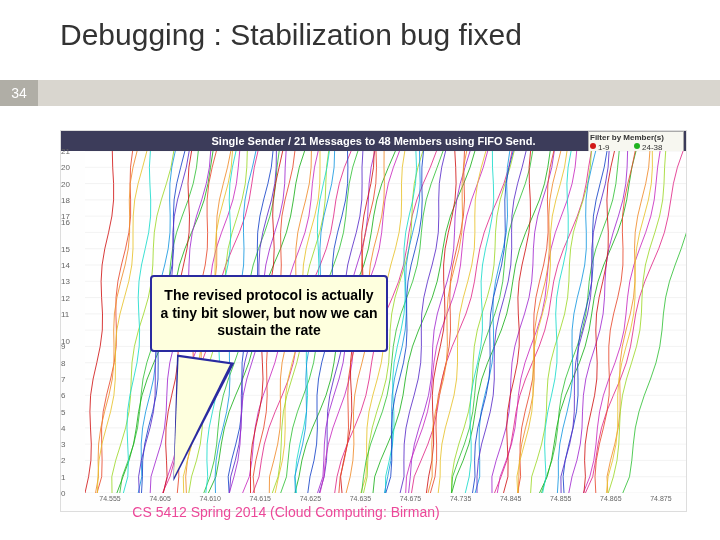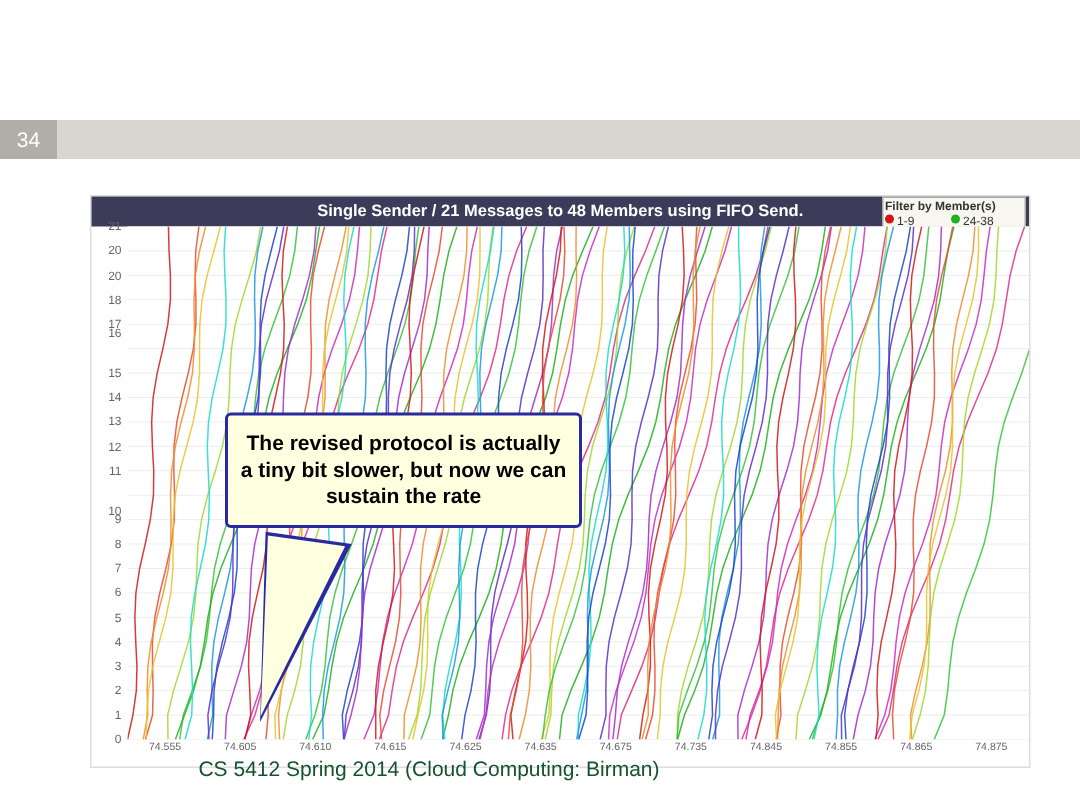--- a/index.html
+++ b/index.html
@@ -8,34 +8,35 @@
   .pagebar{position:absolute;left:0;top:80px;width:720px;height:26px;background:#d9d6cf}
   .pagenum{position:absolute;left:0;top:80px;width:38px;height:26px;background:#b0aea6;color:#fff;font-size:14px;text-align:center;line-height:26px}
   .chart{position:absolute;left:60px;top:130px;width:625px;height:380px;background:#fefefe;border:1px solid #ddd}
   .chart-title-bar{position:absolute;left:0;top:0;width:100%;height:20px;background:#3c3c5a;color:#fff;font-size:11px;font-weight:bold;text-align:center;line-height:20px}
   .legend{position:absolute;right:2px;top:0;width:92px;height:42px;background:#f7f7f0;border:1px solid #aaa;font-size:8px;color:#333;padding:1px}
   .legend-title{font-size:8px;font-weight:bold;margin-bottom:1px}
   .legend-grid{display:flex;flex-wrap:wrap}
   .legend-item{width:44px;display:flex;align-items:flex-start}
   .legend-sw{width:6px;height:6px;border-radius:50%;margin-right:2px}
   .plot{position:absolute;left:24px;top:20px;right:0;bottom:18px;background:#fff}
-  .ytick{position:absolute;left:0;width:20px;text-align:right;font-size:8px;color:#666;transform:translateY(-50%)}
+  .ytick{position:absolute;left:0;width:20px;text-align:left;font-size:8px;color:#666;transform:translateY(-50%)}
   .xticks{position:absolute;left:24px;right:0;bottom:4px;height:12px;display:flex;justify-content:space-between;font-size:7px;color:#666}
   .xticks span{flex:1;text-align:center}
   .callout{position:absolute;left:150px;top:275px;width:218px;background:#feffde;border:2px solid #2a2aa0;border-radius:4px;padding:10px 8px;font-size:14px;font-weight:bold;text-align:center;line-height:1.25;color:#000;z-index:5}
   .callout-tail{position:absolute;left:170px;top:360px;width:0;height:0;border-left:12px solid transparent;border-right:40px solid transparent;border-top:120px solid #feffde;z-index:4;transform:rotate(8deg)}
   .callout-tail-border{position:absolute;left:168px;top:358px;width:0;height:0;border-left:14px solid transparent;border-right:44px solid transparent;border-top:126px solid #2a2aa0;z-index:3;transform:rotate(8deg)}
-  .footer{position:absolute;left:0;bottom:20px;width:572px;text-align:center;font-size:14px;color:#14532d;z-index:6}
+  .footer{position:absolute;left:0;bottom:20px;width:572px;text-align:center;font-size:14px;color:#ec4899;z-index:6}
   svg{width:100%;height:100%}
 </style>
 </head>
 <body>
 
 <div class="slide">
 
+  <div class="title">Debugging : Stabilization bug fixed</div>
 
   <div class="pagebar"></div>
   <div class="pagenum">34</div>
 
   <div class="chart">
     <div class="chart-title-bar">Single Sender / 21 Messages to 48 Members using FIFO Send.</div>
 
     <div class="legend">
       <div class="legend-title">Filter by Member(s)</div>
       <div class="legend-grid" id="legend-grid">

